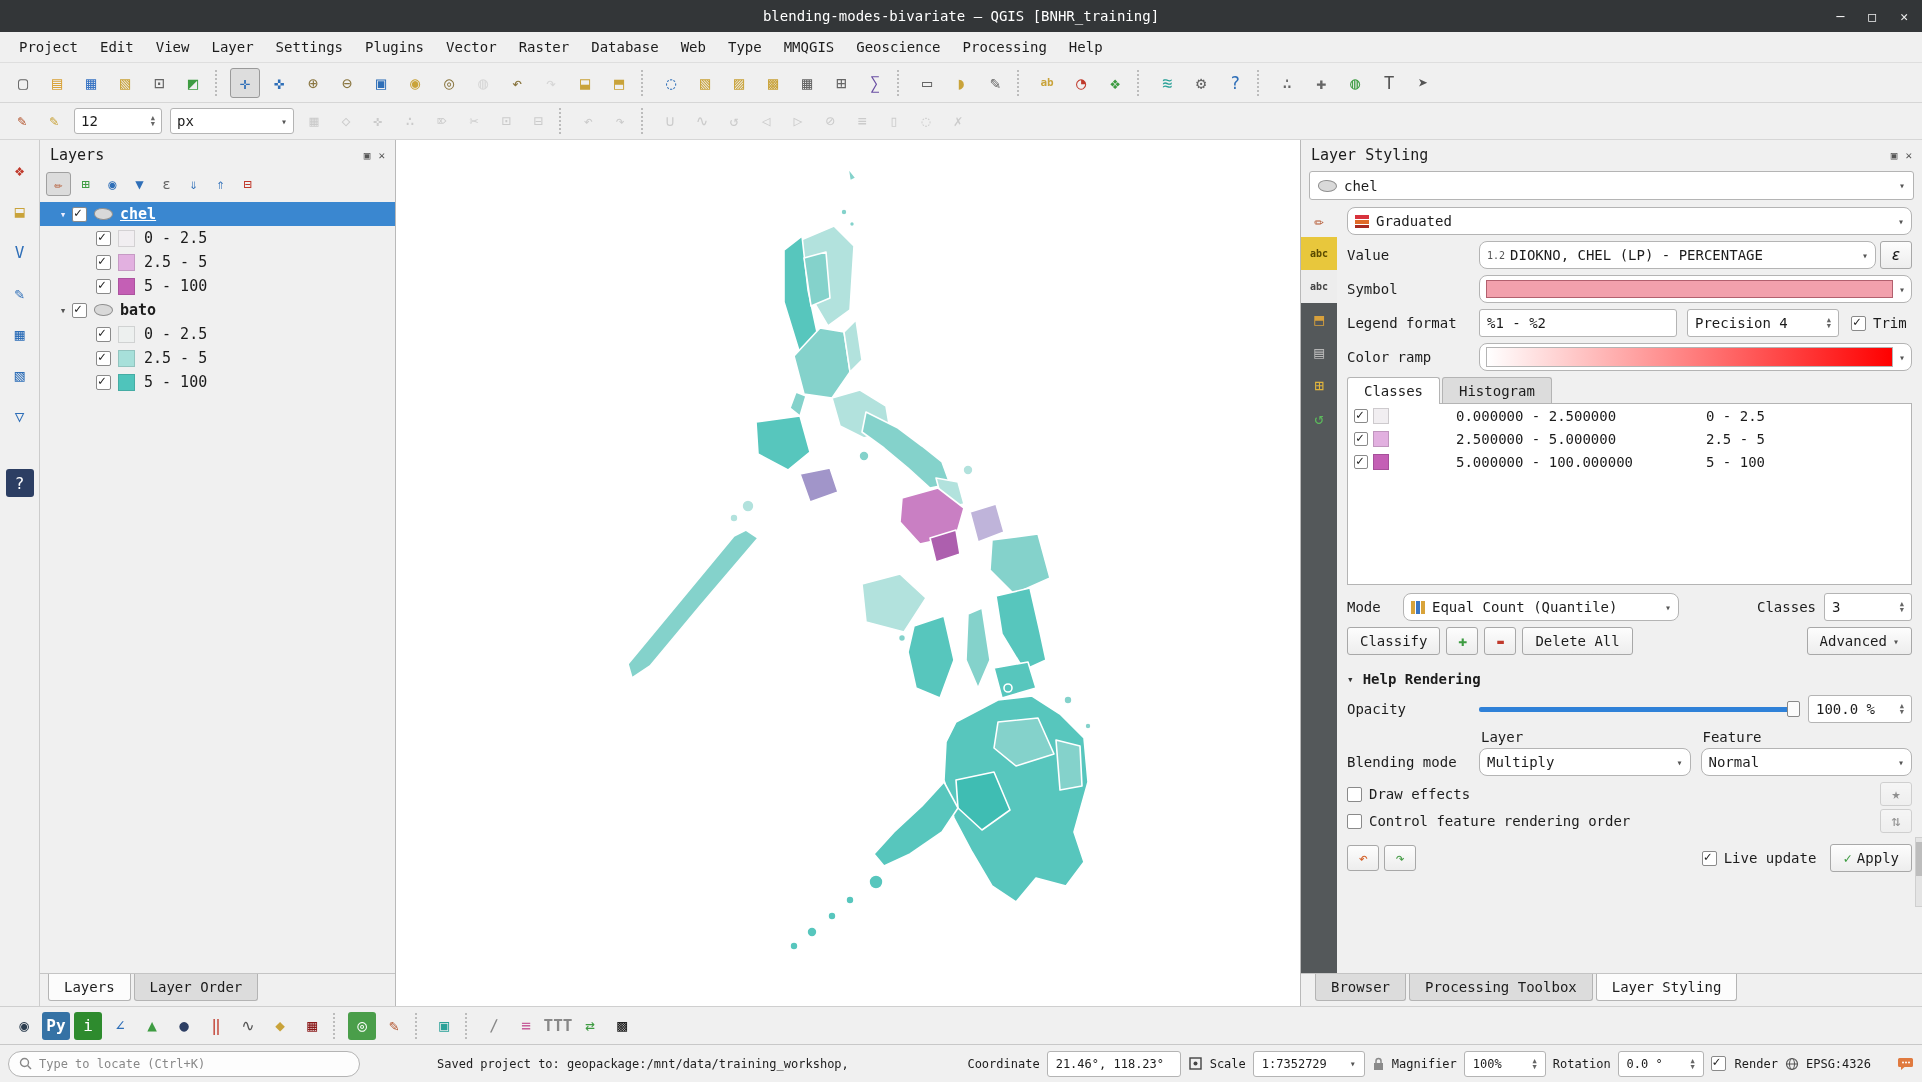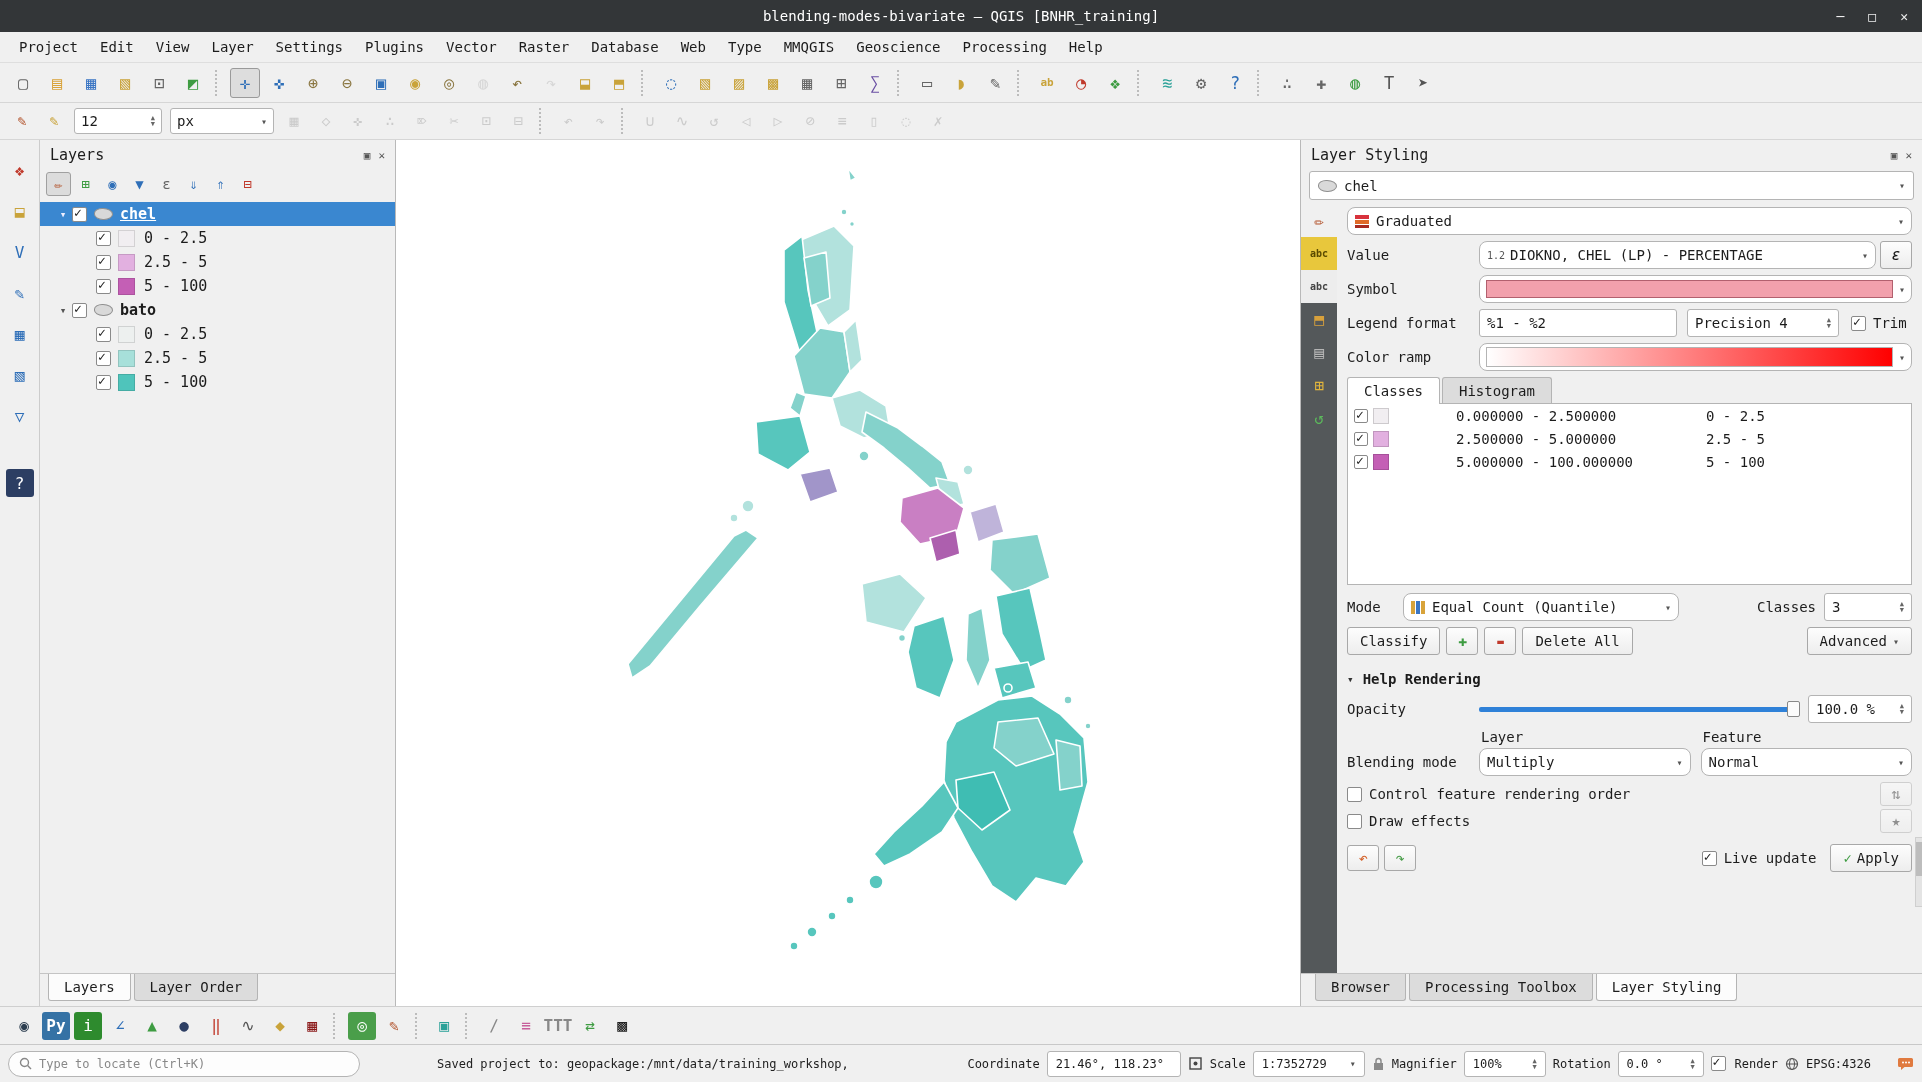--- a/index.html
+++ b/index.html
@@ -27,21 +27,21 @@
   .ic { width:30px; height:30px; display:flex; align-items:center; justify-content:center;
         font-size:17px; border-radius:3px; margin:0 2px; color:#444; flex:none; }
   .ic.sm { font-size:11px; font-weight:bold; }
   .ic.active { background:#dddddd; border:1px solid #9a9a9a; }
   .ic.dis { opacity:.35; }
   .sep { width:8px; height:26px; border-left:2px dotted #bcbcbc; margin:0 5px; flex:none; }
   .tb2 .ic { width:28px; height:26px; font-size:15px; }
   .spinbox, .combo-sm { height:26px; background:#fff; border:1px solid #b4b4b4;
         border-radius:3px; display:flex; align-items:center; padding:0 6px; margin:0 4px; }
   .spinbox { width:88px; }
-  .combo-sm { width:104px; }
+  .combo-sm { width:124px; }
   .spin-arrows { margin-left:auto; display:flex; flex-direction:column; font-size:7px;
                  color:#666; line-height:6px; }
   .ddg { margin-left:auto; font-size:10px; color:#555; }
 
   
   .main { display:flex; height:866px; }
 
   .leftstrip { width:40px; border-right:1px solid #cccccc; display:flex; flex-direction:column;
                align-items:center; padding-top:16px; gap:13px; background:#f0f0f0; }
   .leftstrip .ic { width:28px; height:28px; font-size:16px; margin:0; }
@@ -772,27 +772,27 @@
               </div>
               <div class="combo">
                 <span>Normal</span>
                 <span class="ddg">▾</span>
               </div>
             </div>
           </div>
 
           <div class="srow" style="margin-bottom:3px;">
             <span class="chk"></span>
+            <span>Draw effects</span>
+            <div class="btn icbtn fx-btn dis">★</div>
+          </div>
+          <div class="srow" style="margin-bottom:3px;">
+            <span class="chk"></span>
             <span>Control feature rendering order</span>
             <div class="btn icbtn fx-btn dis">⇅</div>
-          </div>
-          <div class="srow" style="margin-bottom:3px;">
-            <span class="chk"></span>
-            <span>Draw effects</span>
-            <div class="btn icbtn fx-btn dis">★</div>
           </div>
 
           <div class="action-row">
             <div class="btn icbtn mini-btn" style="color:#d4622a;">↶</div>
             <div class="btn icbtn mini-btn" style="color:#4a9e4a;">↷</div>
             <span style="margin-left:auto;display:flex;align-items:center;">
               <span class="chk on"></span>
               <span>Live update</span>
             </span>
             <div class="btn" style="margin-left:14px;">

